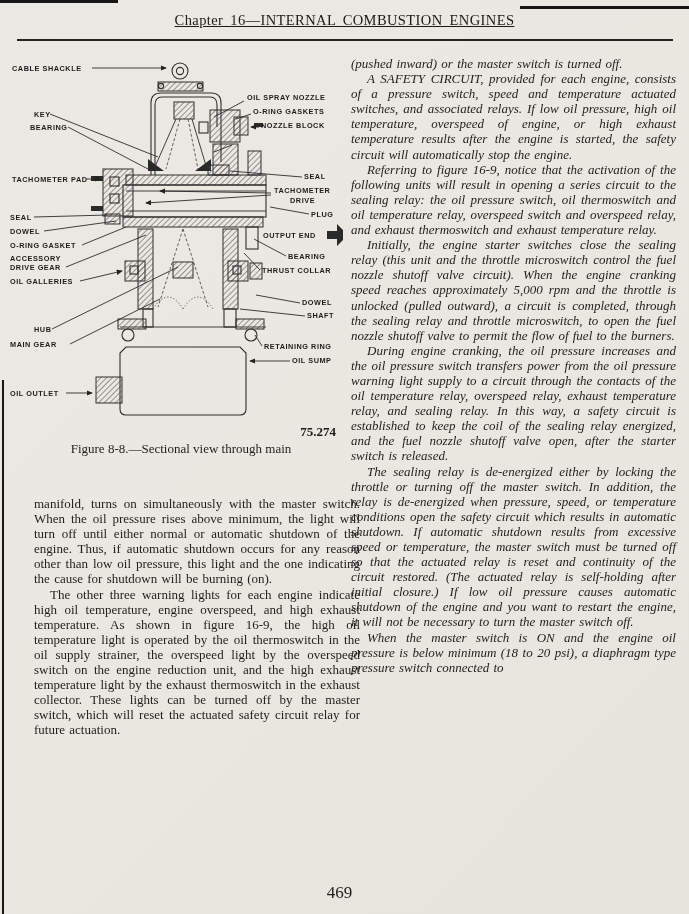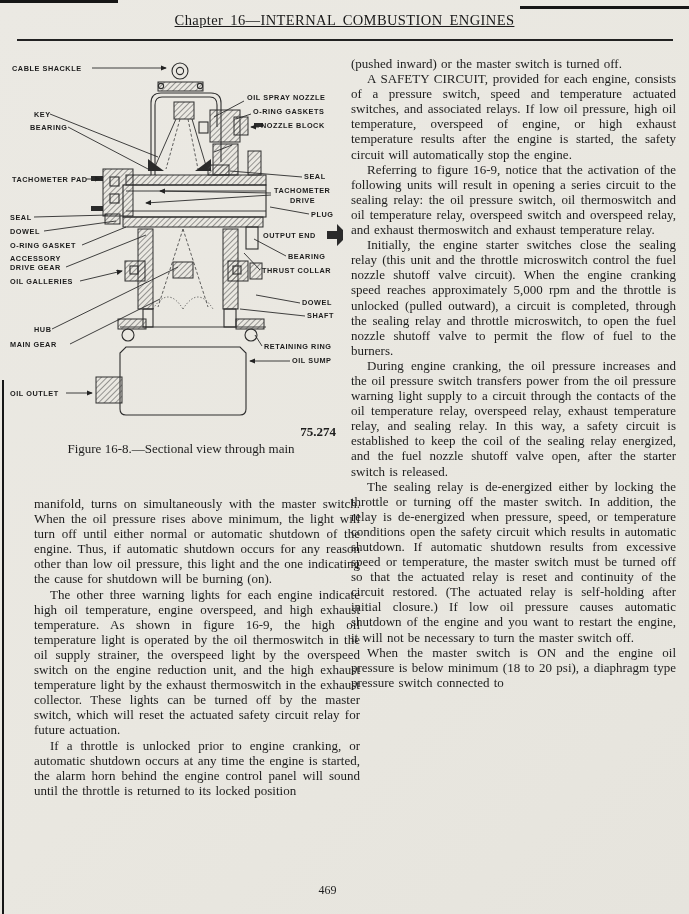--- a/index.html
+++ b/index.html
@@ -18,32 +18,32 @@
     color:#191919;
     text-decoration:underline;
   }
   .header-rule{
     position:absolute;left:17px;top:39px;width:656px;height:2px;background:#222;
   }
   .col{position:absolute;text-align:justify;font-size:13px;line-height:15.1px;word-spacing:1px;}
   .col p{margin:0;}
   .col p.ind{text-indent:16px;}
   .left-col-text{left:34px;top:496px;width:326px;}
-  .right-col{left:351px;top:56px;width:325px;}
+  .right-col{left:351px;top:56px;width:325px;font-style:italic;}
   .fig-num{
     position:absolute;left:18px;top:424px;width:318px;
     text-align:right;font-size:13px;font-weight:bold;
   }
   .fig-cap{
     position:absolute;left:18px;width:326px;text-align:center;font-size:13px;
   }
   .cap1{top:441px;}
   .cap2{top:458px;}
   .page-number{
-    position:absolute;left:0;top:883px;width:655px;text-align:center;font-size:12px;
+    position:absolute;left:12px;top:883px;width:655px;text-align:center;font-size:17px;
   }
   svg.diagram{position:absolute;left:8px;top:57px;}
   svg.diagram text{
     font-family:"Liberation Sans", sans-serif;
     font-size:7.3px;font-weight:bold;letter-spacing:.55px;fill:#1c1c1c;
   }
   .part{stroke:#2e2e2e;stroke-width:1.1;fill:none;}
   .parth{stroke:#2e2e2e;stroke-width:1;fill:url(#hp);}
   .solid{fill:#2a2a2a;stroke:none;}
   .ld{stroke:#2b2b2b;stroke-width:.9;fill:none;}
@@ -225,26 +225,25 @@
     <line class="ld" x1="297" y1="259" x2="232" y2="252"></line>
 
     <text x="256" y="292">RETAINING RING</text>
     <line class="ld" x1="254" y1="289" x2="247" y2="278"></line>
 
     <text x="284" y="306">OIL SUMP</text>
     <line class="ld" x1="282" y1="304" x2="242" y2="304" marker-end="url(#arw)"></line>
   </svg>
 
   <div class="fig-num">75.274</div>
-  <div class="fig-cap cap1">Figure 16-8.—Sectional view through main</div>
+  <div class="fig-cap cap1">Figure 8-8.—Sectional view through main</div>
 
   <div class="col left-col-text">
     <p>manifold, turns on simultaneously with the master switch. When the oil pressure rises above minimum, the light will turn off until either normal or automatic shutdown of the engine. Thus, if automatic shutdown occurs for any reason other than low oil pressure, this light and the one indicating the cause for shutdown will be burning (on).</p>
     <p class="ind">The other three warning lights for each engine indicate high oil temperature, engine overspeed, and high exhaust temperature. As shown in figure 16-9, the high oil temperature light is operated by the oil thermoswitch in the oil supply strainer, the overspeed light by the overspeed switch on the engine reduction unit, and the high exhaust temperature light by the exhaust thermoswitch in the exhaust collector. These lights can be turned off by the master switch, which will reset the actuated safety circuit relay for future actuation.</p>
-    <p class="ind">If a throttle is unlocked prior to engine cranking, or automatic shutdown occurs at any time the engine is started, the alarm horn behind the engine control panel will sound until the throttle is returned to its locked position</p>
   </div>
 
   <div class="col right-col">
     <p>(pushed inward) or the master switch is turned off.</p>
     <p class="ind">A SAFETY CIRCUIT, provided for each engine, consists of a pressure switch, speed and temperature actuated switches, and associated relays. If low oil pressure, high oil temperature, overspeed of engine, or high exhaust temperature results after the engine is started, the safety circuit will automatically stop the engine.</p>
     <p class="ind">Referring to figure 16-9, notice that the activation of the following units will result in opening a series circuit to the sealing relay: the oil pressure switch, oil thermoswitch and oil temperature relay, overspeed switch and overspeed relay, and exhaust thermoswitch and exhaust temperature relay.</p>
     <p class="ind">Initially, the engine starter switches close the sealing relay (this unit and the throttle microswitch control the fuel nozzle shutoff valve circuit). When the engine cranking speed reaches approximately 5,000 rpm and the throttle is unlocked (pulled outward), a circuit is completed, through the sealing relay and throttle microswitch, to open the fuel nozzle shutoff valve to permit the flow of fuel to the burners.</p>
     <p class="ind">During engine cranking, the oil pressure increases and the oil pressure switch transfers power from the oil pressure warning light supply to a circuit through the contacts of the oil temperature relay, overspeed relay, exhaust temperature relay, and sealing relay. In this way, a safety circuit is established to keep the coil of the sealing relay energized, and the fuel nozzle shutoff valve open, after the starter switch is released.</p>
     <p class="ind">The sealing relay is de-energized either by locking the throttle or turning off the master switch. In addition, the relay is de-energized when pressure, speed, or temperature conditions open the safety circuit which results in automatic shutdown. If automatic shutdown results from excessive speed or temperature, the master switch must be turned off so that the actuated relay is reset and continuity of the circuit restored. (The actuated relay is self-holding after initial closure.) If low oil pressure causes automatic shutdown of the engine and you want to restart the engine, it will not be necessary to turn the master switch off.</p>
     <p class="ind">When the master switch is ON and the engine oil pressure is below minimum (18 to 20 psi), a diaphragm type pressure switch connected to</p>

